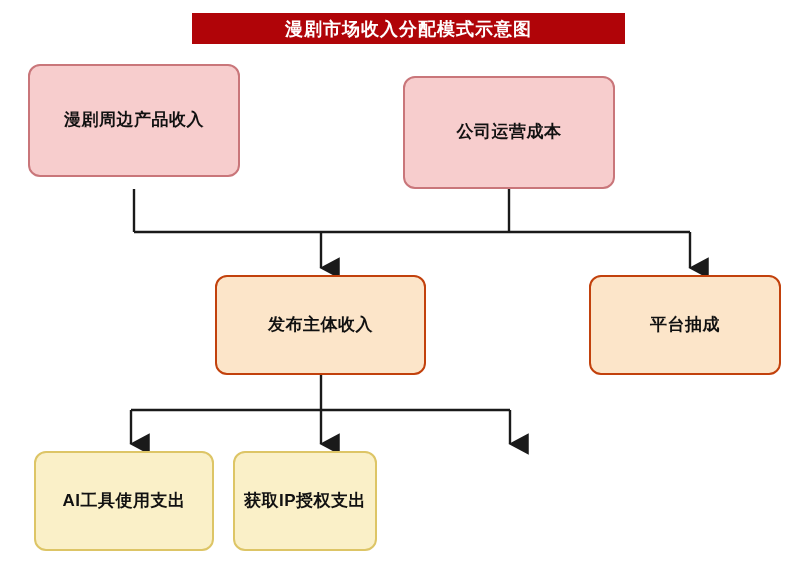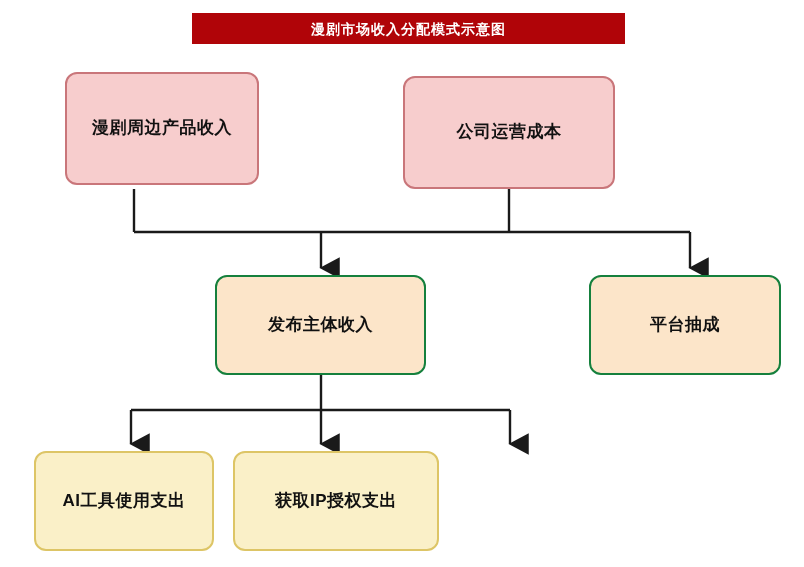--- a/index.html
+++ b/index.html
@@ -31,21 +31,21 @@
     width: 433px;
     height: 31px;
     background: #b00408;
     display: flex;
     align-items: center;
     justify-content: center;
     box-sizing: border-box;
   }
   .title-banner .title-text {
     color: #ffffff;
-    font-size: 14px;
+    font-size: 18px;
     font-weight: bold;
     letter-spacing: 1px;
     line-height: 1;
     white-space: nowrap;
   }
 
   
   .node {
     position: absolute;
     box-sizing: border-box;
@@ -65,35 +65,35 @@
   }
 
   
   .node.pink {
     background: #f7cdcd;
     border: 2px solid #c9767a;
   }
   
   .node.orange {
     background: #fce5c9;
-    border: 2px solid #15803d;
+    border: 2px solid #c2410c;
   }
   
   .node.cream {
     background: #faf0c8;
     border: 2px solid #ddc566;
   }
 
   
-  #node-merch      { left: 28px;  top: 72px;  width: 194px; height: 113px; margin-left: 37px; }
+  #node-merch      { left: 28px;  top: 64px;  width: 212px; height: 113px; }
   #node-revenue    { left: 403px; top: 76px;  width: 212px; height: 113px; }
   #node-publisher  { left: 215px; top: 275px; width: 211px; height: 100px; }
   #node-platform   { left: 589px; top: 275px; width: 192px; height: 100px; }
   #node-ai-cost    { left: 34px;  top: 451px; width: 180px; height: 100px; }
-  #node-ip-cost    { left: 233px; top: 451px; width: 206px; height: 100px; }
+  #node-ip-cost    { left: 233px; top: 451px; width: 144px; height: 100px; }
   #node-ops-cost   { left: 428px; top: 451px; width: 170px; height: 100px; }
 
   
   #connectors {
     position: absolute;
     left: 0; top: 0;
     width: 804px;
     height: 567px;
     pointer-events: none;
   }

